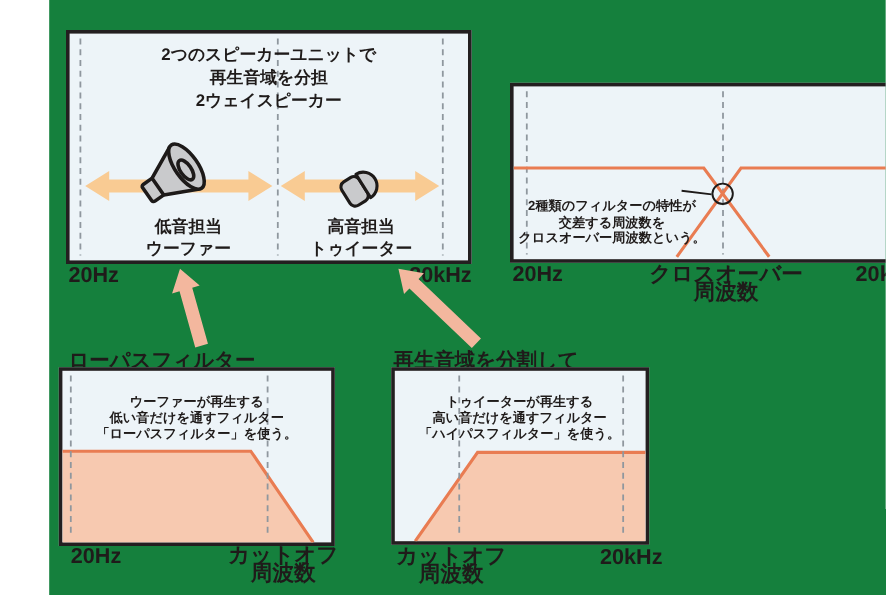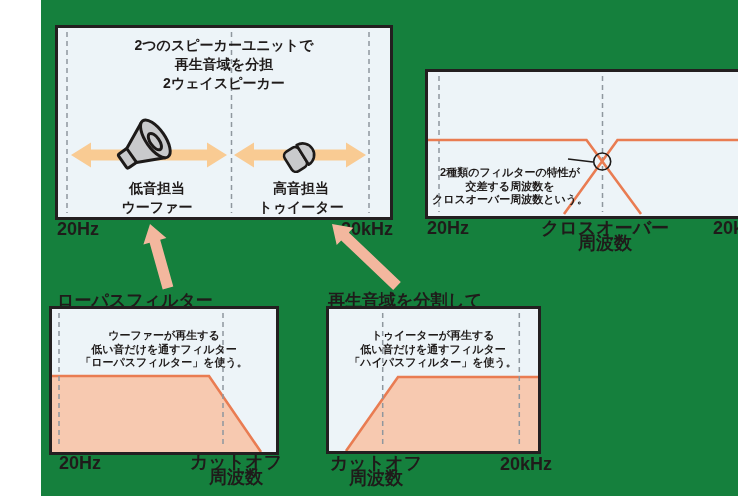--- a/index.html
+++ b/index.html
@@ -106,21 +106,21 @@
   <div class="panel" style="left:285px; top:306px; width:209px; height:142px;">
     <svg width="209" height="142" viewBox="0 0 209 142">
       <polygon points="17,142 69,68 209,68 209,142" fill="#f7c9b0"></polygon>
       <polyline fill="none" stroke-width="2.6" points="17,142 69,68 209,68" stroke="#e97c52"></polyline>
       <g stroke-width="1.5" stroke-dasharray="5 4" fill="none">
         <line x1="53.7" y1="4" x2="53.7" y2="138" stroke="#8f979e"></line>
         <line x1="190.3" y1="4" x2="190.3" y2="138" stroke="#8f979e"></line>
       </g>
     </svg>
     <div class="note" style="left:4px; top:20px; width:200px;">トゥイーターが再生する
-低い音だけを通すフィルター
+高い音だけを通すフィルター
 「ハイパスフィルター」を使う。</div>
   </div>
   <div class="axis c" style="left:285px; top:456px; width:100px;">カットオフ周波数</div>
   <div class="axis c" style="left:459px; top:457px; width:50px;">20kHz</div>
 
   <svg class="overlay" width="738" height="496" viewBox="0 0 738 496">
     <polygon points="132.3,286.5 119.2,239.8 125.4,238 109,224 102.4,244.6 108.6,242.8 121.7,289.5" fill="#f3b79e"></polygon>
     <polygon points="359.8,282 307.8,232.4 312.3,227.7 291,224 295.7,245.1 300.2,240.4 352.2,290" fill="#f3b79e"></polygon>
   </svg>
 

